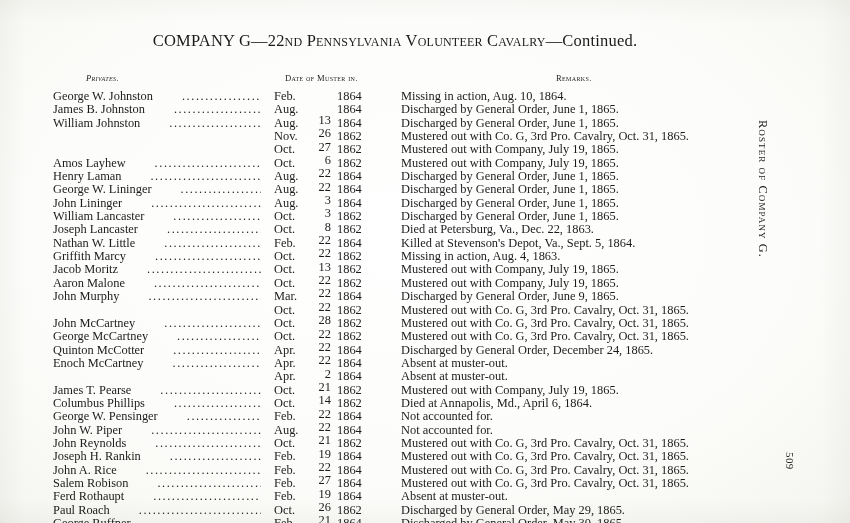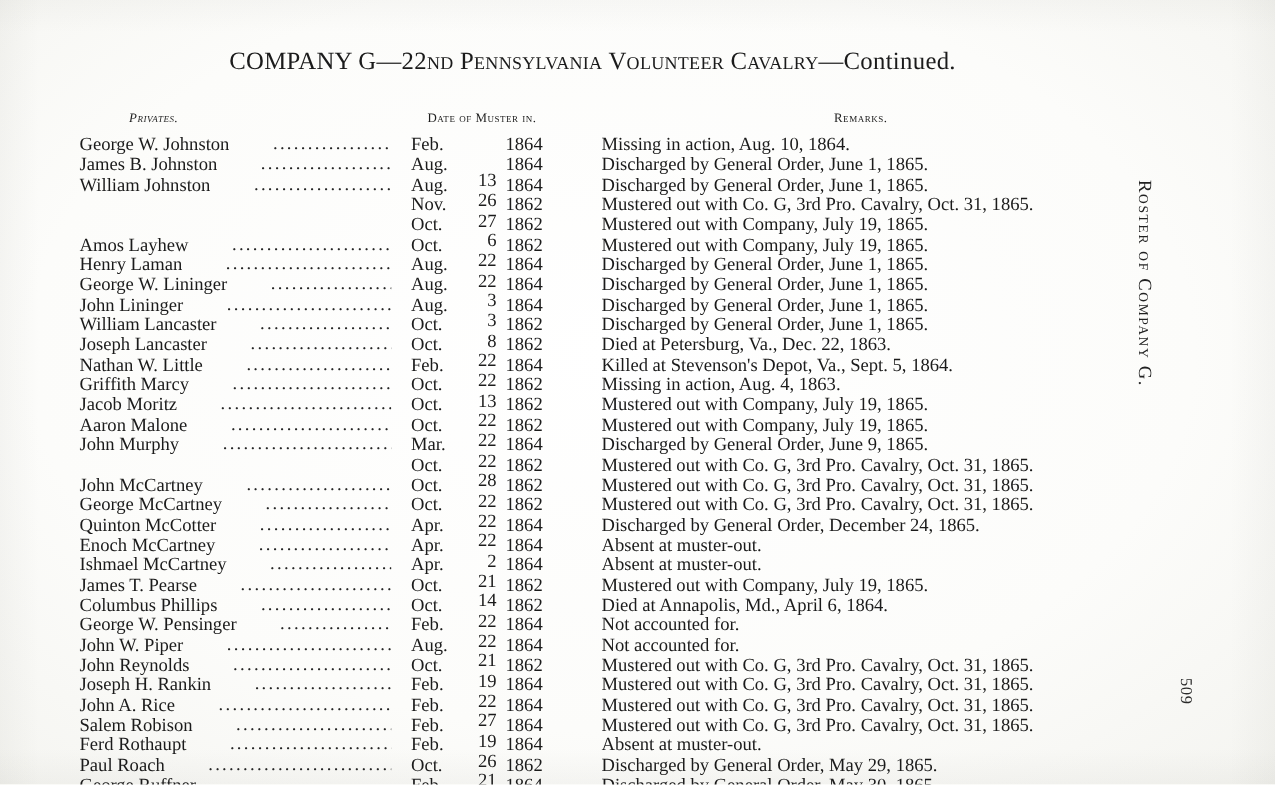--- a/index.html
+++ b/index.html
@@ -414,24 +414,20 @@
         <span class="leader"></span>
       </div>
       <div class="date-cell">
         <span class="d-mon">Apr.</span>
         <span class="d-day">21</span>
         <span class="d-year">1864</span>
       </div>
       <div class="remark-cell">Absent at muster-out.</div>
     </div>
     <div class="row">
-      <div class="name-cell">
-        <span class="name-text">Ishmael McCartney</span>
-        <span class="leader"></span>
-      </div>
       <div class="date-cell">
         <span class="d-mon">Apr.</span>
         <span class="d-day">14</span>
         <span class="d-year">1864</span>
       </div>
       <div class="remark-cell">Absent at muster-out.</div>
     </div>
     <div class="row">
       <div class="name-cell">
         <span class="name-text">James T. Pearse</span>

